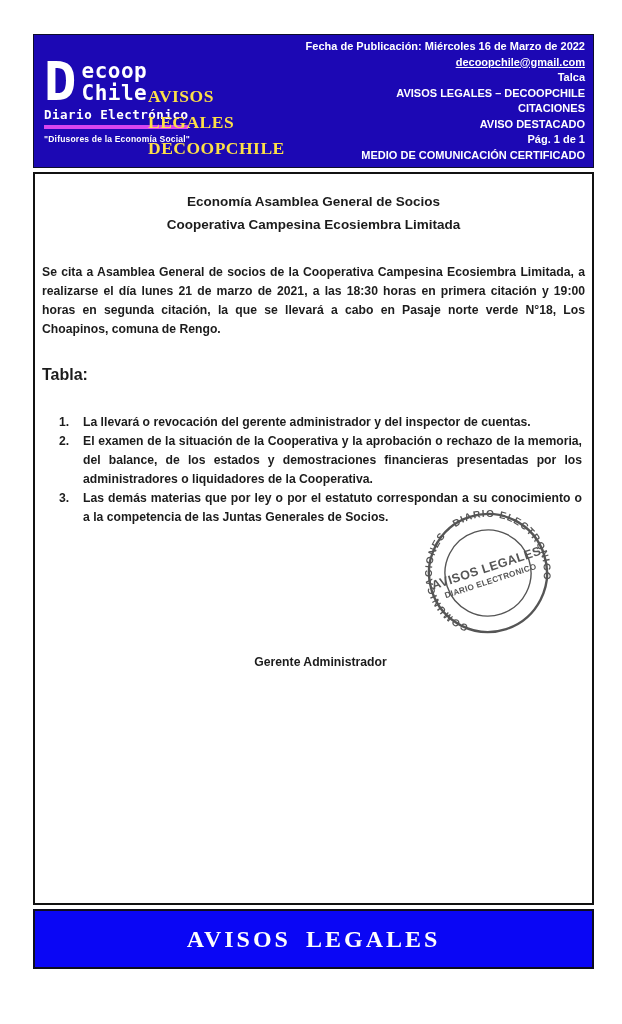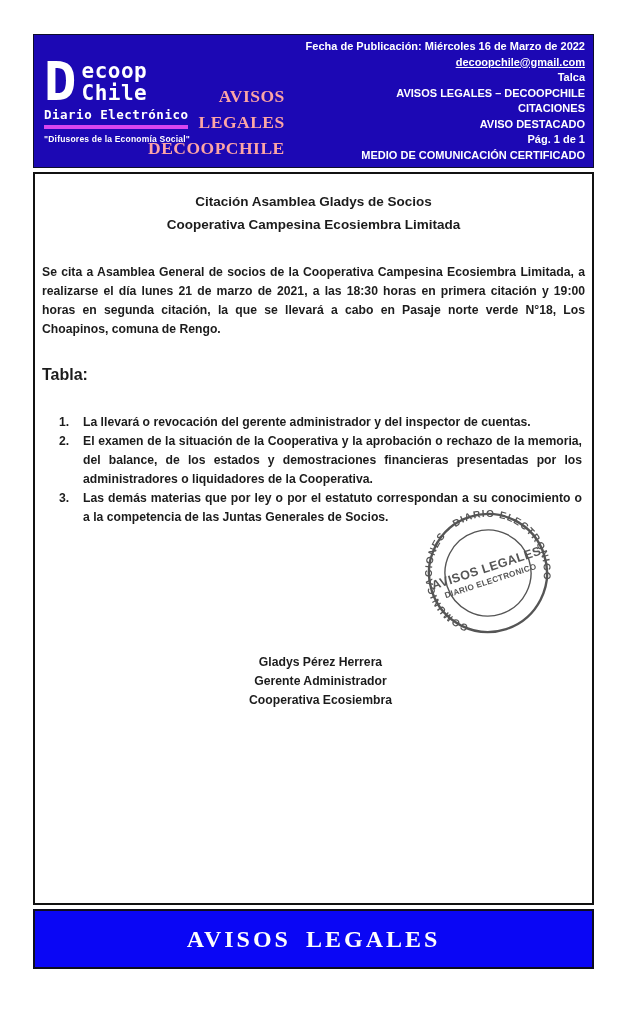--- a/index.html
+++ b/index.html
@@ -32,23 +32,23 @@
     font-weight:bold; font-size:21px; line-height:22px; letter-spacing:0.5px;
   }
   .logo-subtitle {
     font-family:"DejaVu Sans Mono", monospace;
     font-weight:bold; font-size:12.5px; letter-spacing:0.5px;
     border-bottom:4px solid #d946ef;
     padding-bottom:3px; margin-top:2px; width:fit-content;
   }
   .logo-slogan { font-size:8.5px; font-weight:bold; margin-top:5px; letter-spacing:0.2px; }
   .side-title {
-    position:absolute; left:114px; top:48px; color:#fca5a5;
+    position:absolute; left:114px; top:48px; color:#fde047;
     font-family:"Liberation Serif", serif;
-    font-weight:bold; font-size:17.5px; line-height:26px; letter-spacing:0.5px;text-align:right;
+    font-weight:bold; font-size:17.5px; line-height:26px; letter-spacing:0.5px;
   }
   .banner-meta {
     position:absolute; top:4px; right:8px;
     text-align:right; color:#ffffff;
     font-size:11px; font-weight:bold; line-height:15.5px;
   }
   .banner-meta .email { text-decoration:underline; cursor:pointer; }
 
   
   .doc-box {
@@ -125,21 +125,21 @@
       <div>AVISOS LEGALES – DECOOPCHILE</div>
       <div>CITACIONES</div>
       <div>AVISO DESTACADO</div>
       <div>Pág. 1 de 1</div>
       <div>MEDIO DE COMUNICACIÓN CERTIFICADO</div>
     </div>
   </header>
 
   <main class="doc-box">
     <h1 class="doc-title">
-      <div>Citación Asamblea Gladys de Socios</div>
+      <div>Economía Asamblea General de Socios</div>
       <div>Cooperativa Campesina Ecosiembra Limitada</div>
     </h1>
 
     <p class="doc-par">Se cita a Asamblea General de socios de la Cooperativa Campesina Ecosiembra Limitada, a realizarse el día lunes 21 de marzo de 2021, a las 18:30 horas en primera citación y 19:00 horas en segunda citación, la que se llevará a cabo en Pasaje norte verde N°18, Los Choapinos, comuna de Rengo.</p>
 
     <div class="tabla-label">Tabla:</div>
 
     <div class="agenda">
       <div class="agenda-item">
         <span class="num">1.</span>
@@ -162,23 +162,21 @@
         <path id="ringPath" d="M -33,45 A 56,56 0 1 1 33,45" fill="none"></path>
         <text font-size="10" font-weight="bold" letter-spacing="1.1">
           <textPath href="#ringPath" startOffset="2">COMUNICACIONES - DIARIO ELECTRONICO</textPath>
         </text>
         <text x="0" y="-1" text-anchor="middle" font-size="12.5" font-weight="bold" letter-spacing="0.4">AVISOS LEGALES</text>
         <text x="0" y="11" text-anchor="middle" font-size="8.2" font-weight="bold" letter-spacing="0.3">DIARIO ELECTRONICO</text>
       </g>
     </svg>
 
     <div class="signature">
-      <div>Gladys Pérez Herrera</div>
       <div>Gerente Administrador</div>
-      <div>Cooperativa Ecosiembra</div>
     </div>
   </main>
 
   <footer class="footer-bar">
     <span>AVISOS LEGALES</span>
   </footer>
 
 </div>
 
 </body></html>

